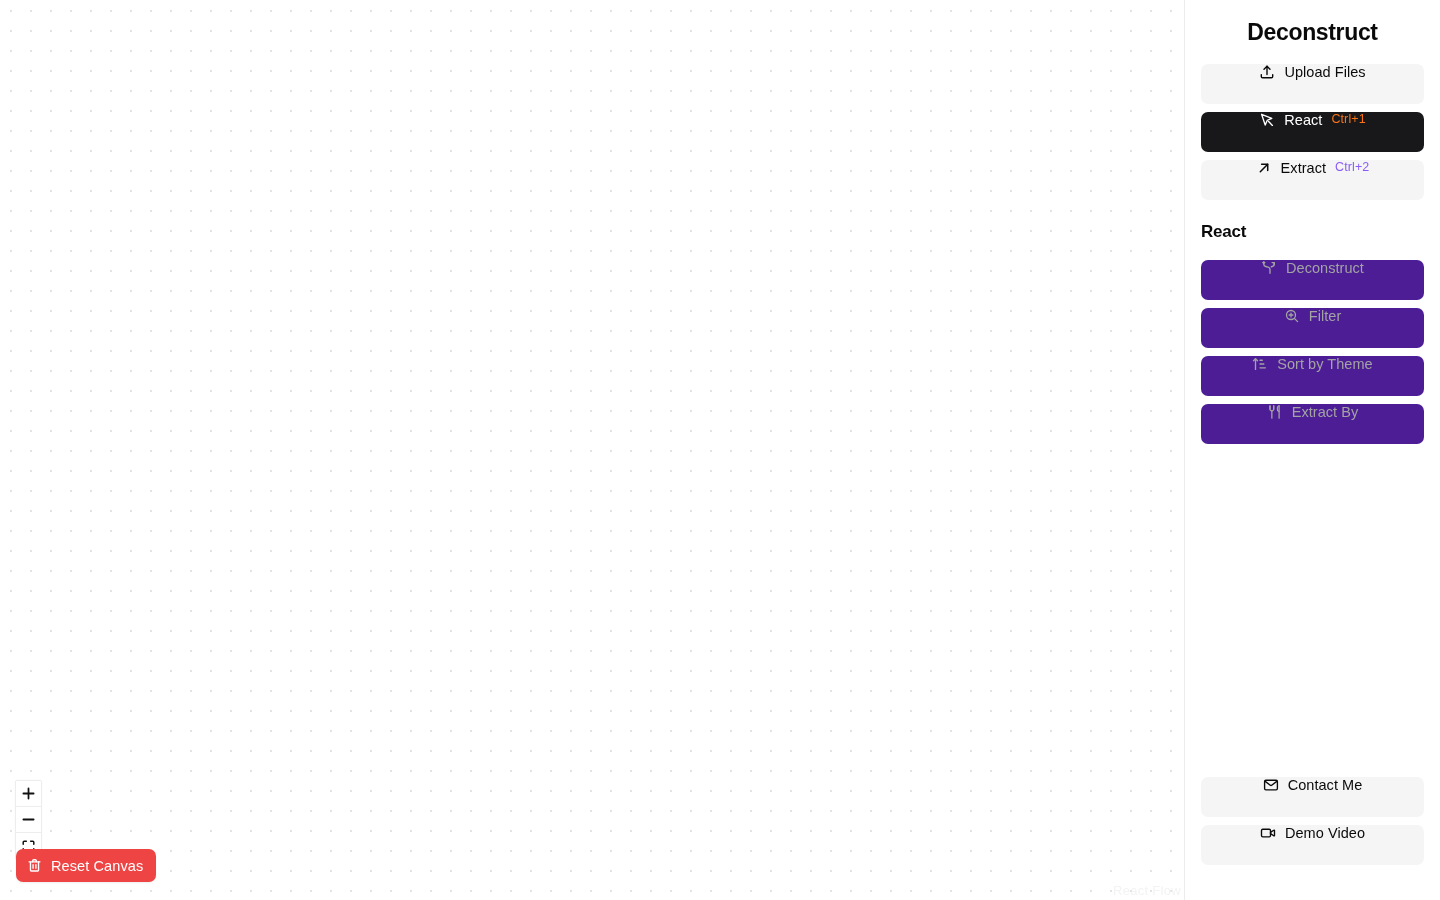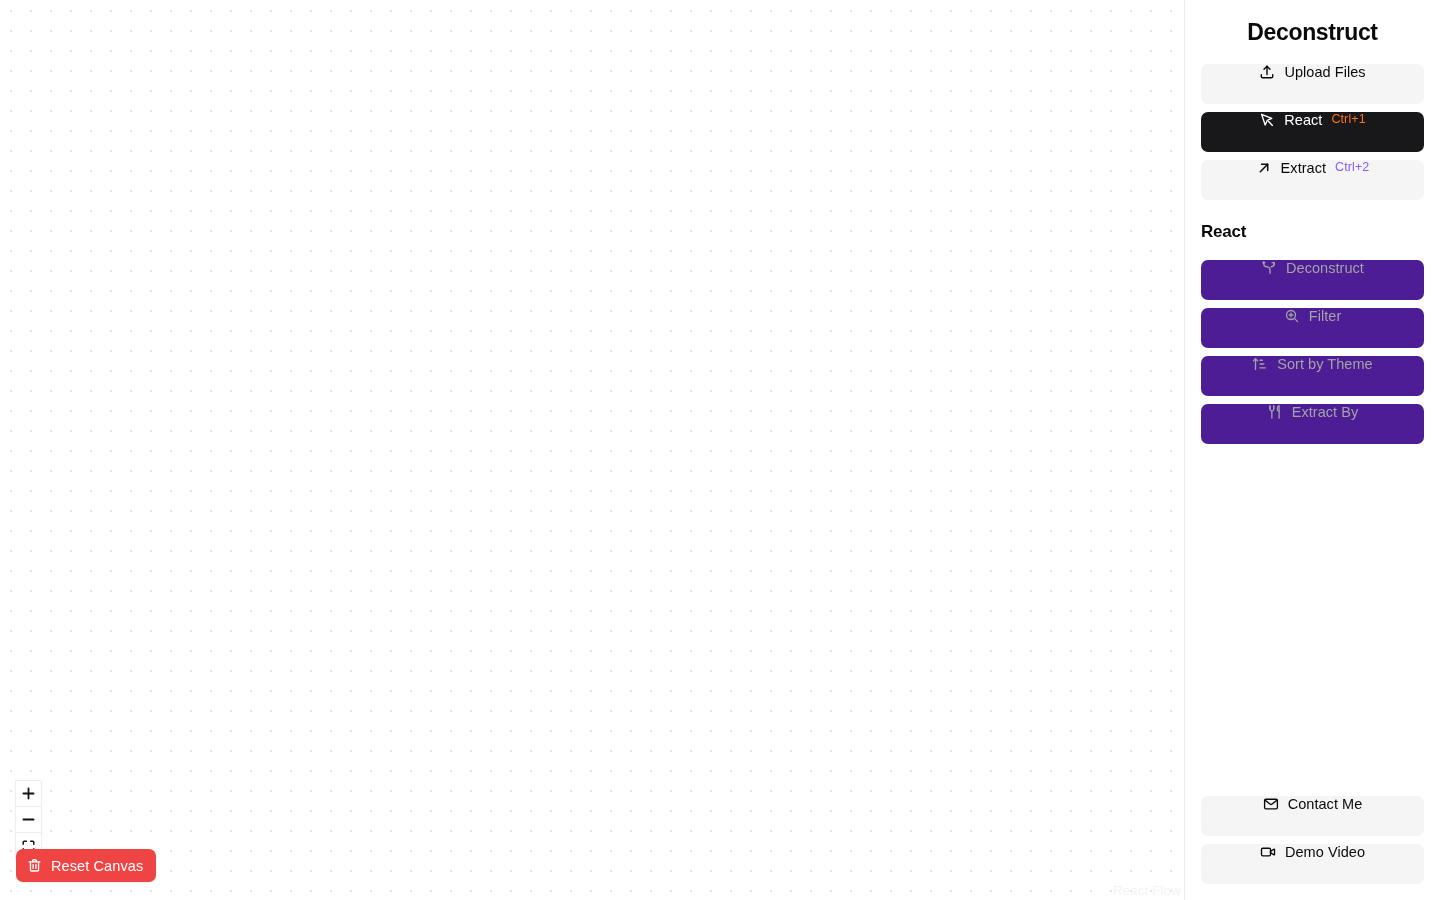--- a/index.html
+++ b/index.html
@@ -179,21 +179,21 @@
     flex-direction: column;
     gap: 8px;
   }
 
   .spacer { flex: 1 1 auto; }
 
   .footer-actions {
     display: flex;
     flex-direction: column;
     gap: 8px;
-    padding-bottom: 16px;
+    padding-bottom: 35px;
   }
 </style>
 </head>
 <body>
 
 <div id="app">
 
   <div class="canvas">
 
     <div class="watermark">React Flow</div>

